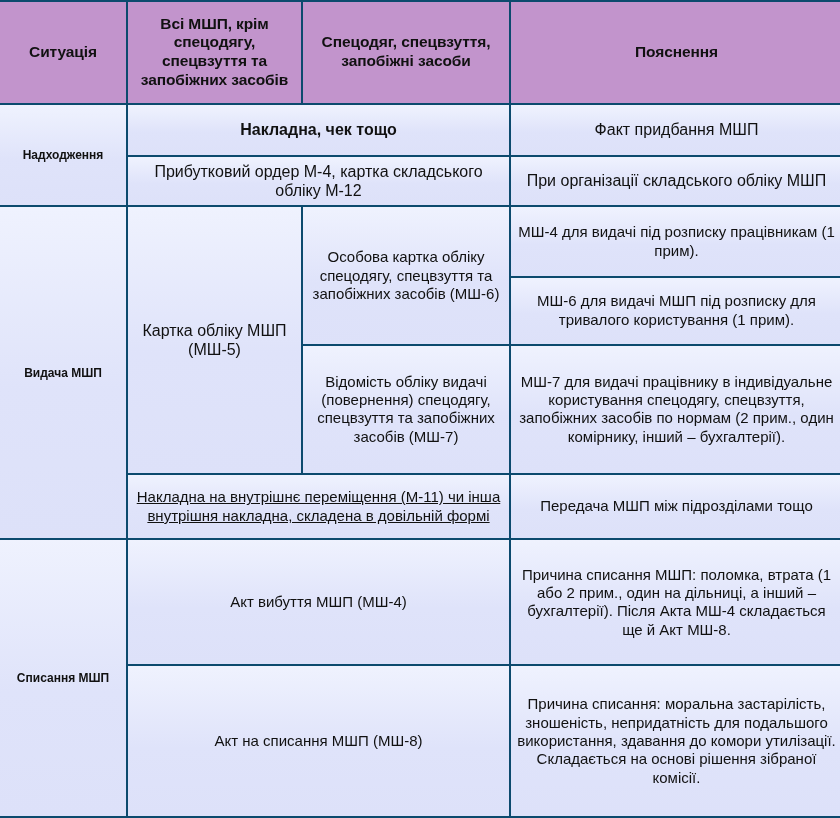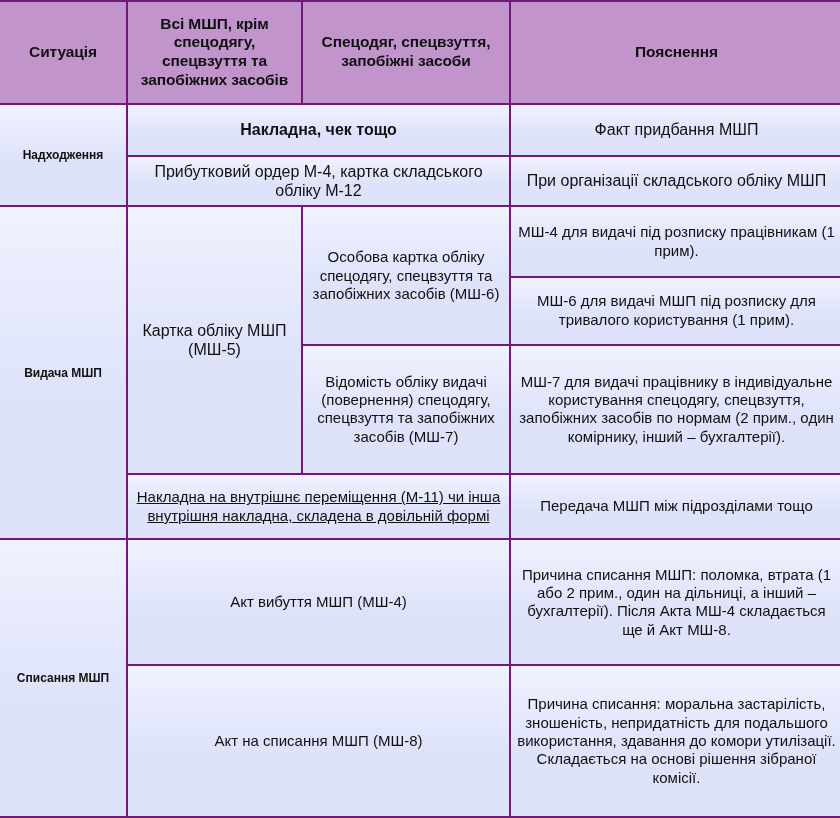--- a/index.html
+++ b/index.html
@@ -14,21 +14,21 @@
     font-family: "Liberation Sans", "DejaVu Sans", sans-serif;
   }
   #doc-table {
     width: 844px;
     height: 818px;
     margin-left: -2px;
     border-collapse: collapse;
     table-layout: fixed;
   }
   #doc-table td {
-    border: 2px solid #701a75;
+    border: 2px solid #0c4a6e;
     text-align: center;
     vertical-align: middle;
     color: #111111;
     padding: 2px 5px;
     line-height: 1.22;
     box-sizing: border-box;
   }
   td.hdr {
     background: #c294cc;
     font-weight: bold;

